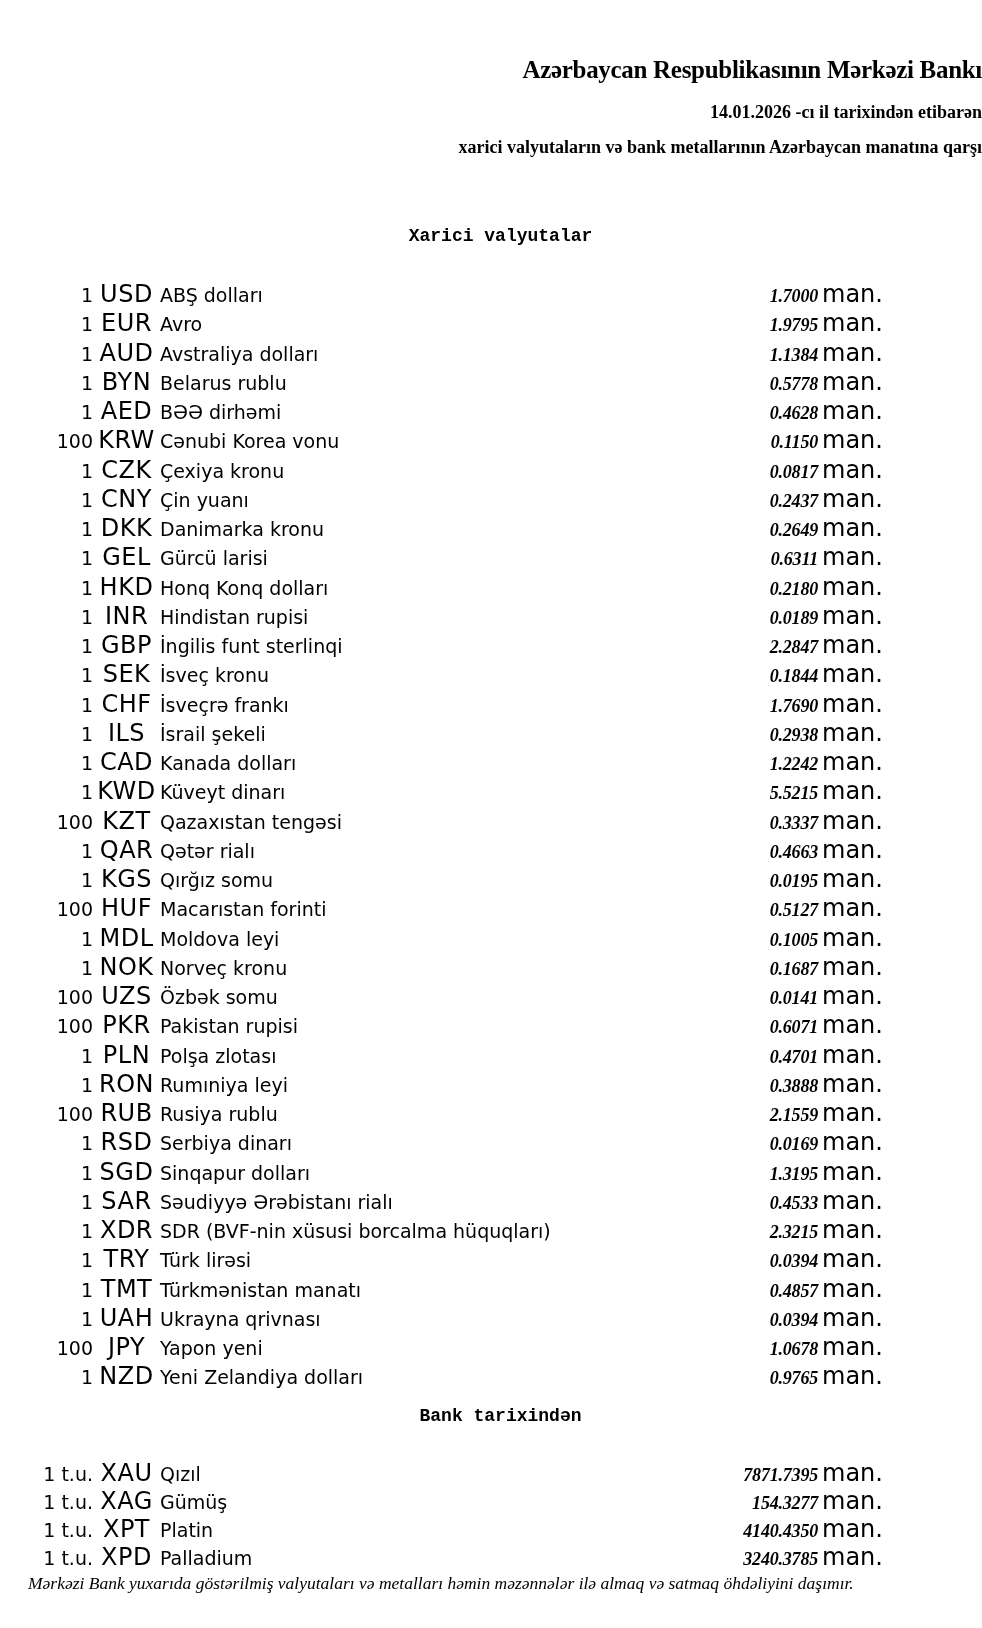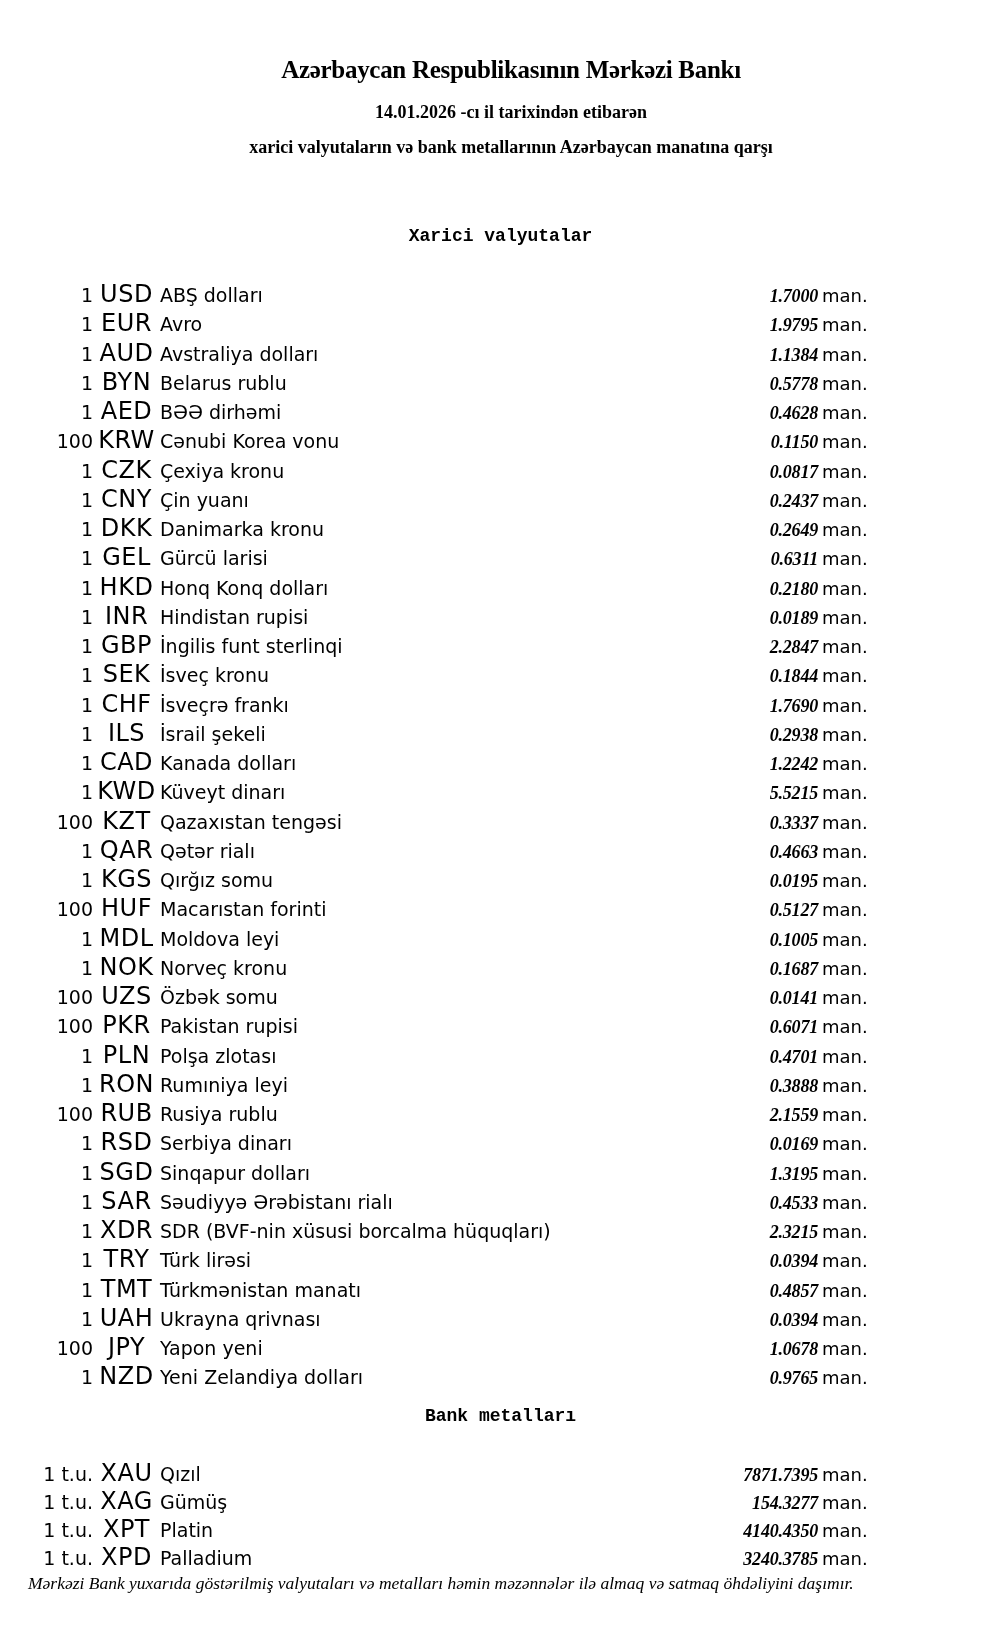--- a/index.html
+++ b/index.html
@@ -4,21 +4,21 @@
 <style>
   html, body { margin: 0; padding: 0; background: #ffffff; }
   body {
     width: 982px; height: 1628px; overflow: hidden;
     color: #000000;
     font-family: "DejaVu Sans", sans-serif;
   }
   .page { width: 982px; height: 1628px; position: relative; }
 
   
-  .header { text-align: center; padding-top: 56px; padding-left: 40px; }
+  .header { text-align: right; padding-top: 56px; padding-left: 40px; }
   .title {
     margin: 0;
     font-family: "Liberation Serif", serif;
     font-weight: bold; font-size: 25px; line-height: 28px;
     letter-spacing: -0.3px;
   }
   .date-line {
     margin-top: 18px;
     font-family: "Liberation Serif", serif;
     font-weight: bold; font-size: 18px; line-height: 20px;
@@ -50,21 +50,21 @@
   .metal-rows .rate-row { height: 28px; }
   .cell-qty  { justify-self: end;  font-size: 19px; white-space: nowrap; }
   .cell-code { justify-self: center; font-size: 24px; letter-spacing: 0.5px; margin-top: 28px; }
   .cell-name { justify-self: start; font-size: 19px; white-space: nowrap; }
   .cell-rate {
     justify-self: end;
     font-family: "Liberation Serif", serif;
     font-weight: bold; font-style: italic; font-size: 18px;
     letter-spacing: -0.2px;
   }
-  .cell-man  { justify-self: start; padding-left: 4px; font-size: 18px; }
+  .cell-man  { justify-self: start; padding-left: 4px; font-size: 24px; }
 
   
   .footer-note {
     margin-top: 30px; margin-left: 28px; margin-right: 20px;
     font-family: "Liberation Serif", serif;
     font-style: italic; font-size: 17.5px; line-height: 20px;
     white-space: nowrap;
   }
 </style>
 </head>
@@ -344,21 +344,21 @@
           <span class="cell-qty">1</span>
           <span class="cell-code">NZD</span>
           <span class="cell-name">Yeni Zelandiya dolları</span>
           <span class="cell-rate">0.9765</span>
           <span class="cell-man">man.</span>
         </div>
       </div>
   </div>
 
   <div>
-    <h2 class="section-title metals">Bank metalları</h2>
+    <h2 class="section-title metals">Bank tarixindən</h2>
     <div class="rows metal-rows" id="metal-rows">
         <div class="rate-row">
           <span class="cell-qty">1 t.u.</span>
           <span class="cell-code">XAU</span>
           <span class="cell-name">Qızıl</span>
           <span class="cell-rate">7871.7395</span>
           <span class="cell-man">man.</span>
         </div>
         <div class="rate-row">
           <span class="cell-qty">1 t.u.</span>

